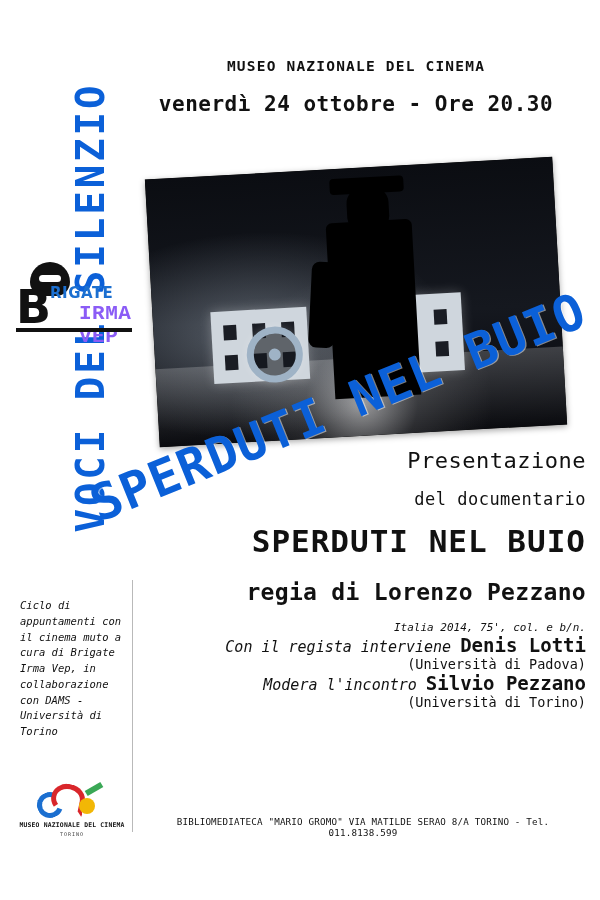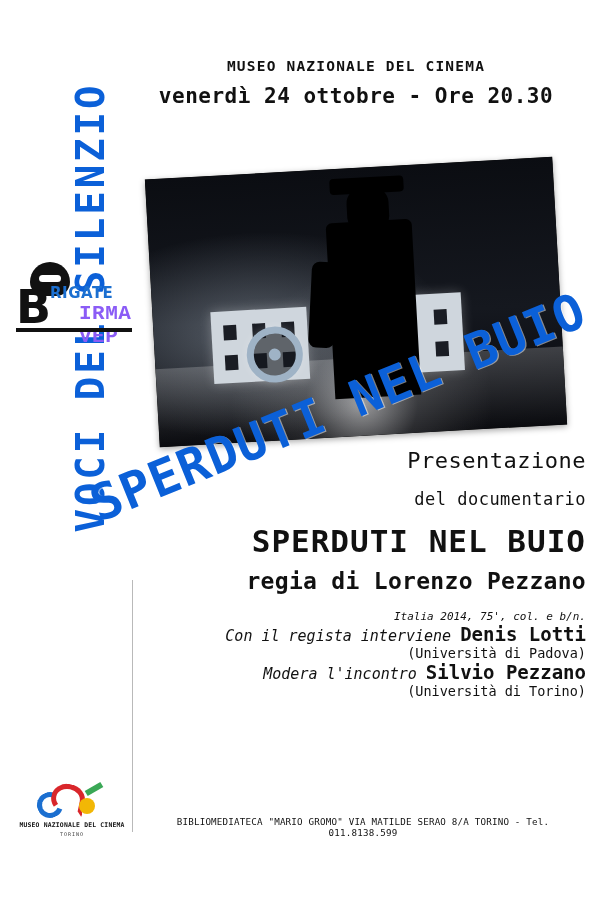--- a/index.html
+++ b/index.html
@@ -109,21 +109,21 @@
     color: #111;
   }
   .header .line2 {
     margin-top: 8px;
     font-size: 22px;
     font-weight: bold;
     letter-spacing: 0.5px;
     color: #111;
   }
   .header .line3 {
-    margin-top: 10px;
+    margin-top: 18px;
     font-size: 21px;
     font-weight: bold;
     letter-spacing: 0.5px;
     color: #111;
   }
 
   
   .photo-wrap {
     position: absolute;
     left: 152px;
@@ -247,21 +247,21 @@
   }
   .maintext .pres1 { font-size: 22px; letter-spacing: 0.5px; }
   .maintext .pres2 { font-size: 17px; letter-spacing: 0.5px; margin-top: 16px; }
   .maintext .film-title {
     margin-top: 14px;
     font-size: 31px;
     font-weight: bold;
     letter-spacing: 1px;
   }
   .maintext .director {
-    margin-top: 9px;
+    margin-top: 20px;
     font-size: 23px;
     font-weight: bold;
     letter-spacing: 0.3px;
   }
   .maintext .specs {
     margin-top: 16px;
     font-size: 11px;
     font-style: italic;
   }
   .maintext .body {
@@ -438,20 +438,21 @@
     </div>
     <div class="aff">(Università di Padova)</div>
 
     <div class="guest">
       <span class="ital">Modera l'incontro</span>
       <span class="nm">Silvio Pezzano</span>
     </div>
     <div class="aff">(Università di Torino)</div>
   </div>
 
+  <div class="cyclenote">Ciclo di appuntamenti con il cinema muto a cura di Brigate Irma Vep, in collaborazione con DAMS - Università di Torino</div>
 
   <div class="divider"></div>
 
   <div class="museo">
     <div class="glyph">
       <div class="bluearc"></div>
       <div class="redsw"></div>
       <div class="greenline"></div>
       <div class="yellowdot"></div>
     </div>

